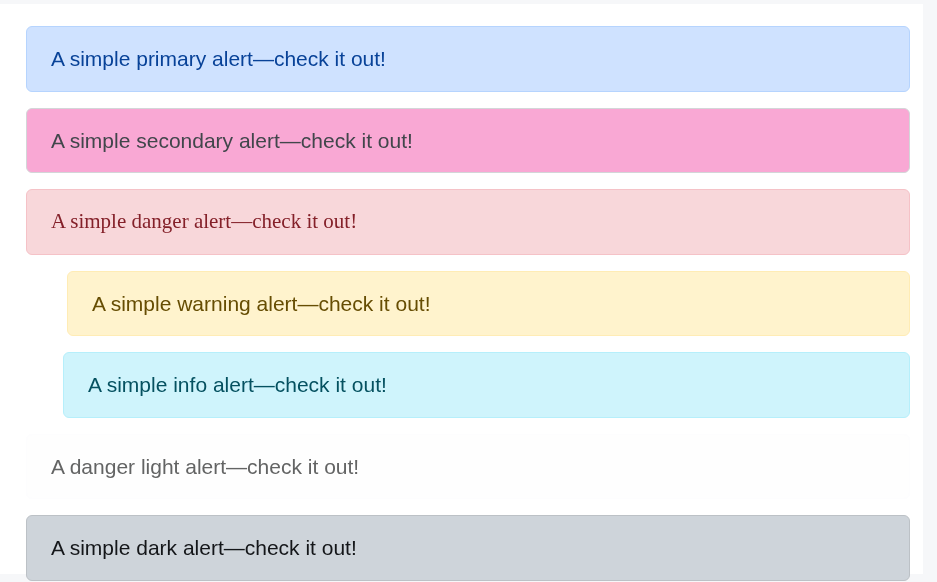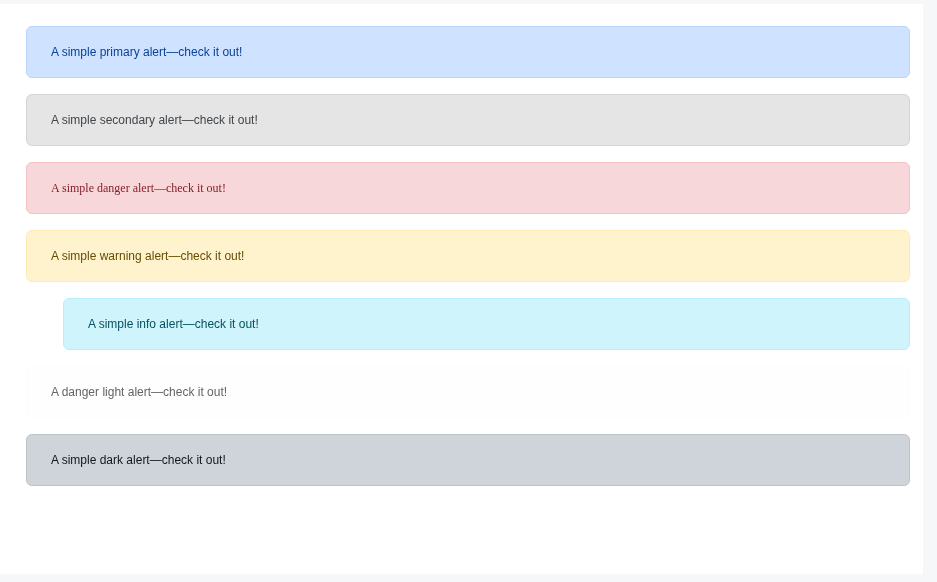--- a/index.html
+++ b/index.html
@@ -36,53 +36,53 @@
     width: 884px;
   }
 
   .alert {
     position: relative;
     box-sizing: border-box;
     padding: 16px 24px;
     margin-bottom: 16px;
     border: 1px solid transparent;
     border-radius: 6px;
-    font-size: 12px;
+    font-size: 21px;
     line-height: 1.5;
   }
   .alert:last-child {
     margin-bottom: 0;
   }
 
   .alert-text {
     display: block;
     white-space: nowrap;
   }
 
   
   .alert-primary   { color:#084298; background-color:#cfe2ff; border-color:#b6d4fe; }
   .alert-secondary { color:#41464b; background-color:#e2e3e5; border-color:#d3d6d8; }
   .alert-success   { color:#0f5132; background-color:#d1e7dd; border-color:#badbcc; }
   .alert-danger    { color:#842029; background-color:#f8d7da; border-color:#f5c2c7;font-family:Liberation Serif, serif; }
-  .alert-warning   { color:#664d03; background-color:#fff3cd; border-color:#ffecb5; }
+  .alert-warning   { color:#664d03; background-color:#fff3cd; border-color:#ffecb5;margin-left:41px; }
   .alert-info      { color:#055160; background-color:#cff4fc; border-color:#b6effb; }
   .alert-light     { color:#636464; background-color:#fefefe; border-color:#fdfdfe; }
   .alert-dark      { color:#141619; background-color:#ced4da; border-color:#bcc1c6; }
 </style>
 </head>
 <body style="background: rgb(246, 247, 249);">
 
 <div class="page-surface" style="background-color: rgb(255, 255, 255);">
   <div class="alerts-container">
 
     <div class="alert alert-primary" style="background-color: rgb(207, 226, 255); color: rgb(8, 66, 152); border-color: rgb(182, 212, 254);">
       <span class="alert-text">A simple primary alert—check it out!</span>
     </div>
 
-    <div class="alert alert-secondary" style="background-color: #e5e5e5; color: rgb(65, 70, 75); border-color: rgb(211, 214, 216);">
+    <div class="alert alert-secondary" style="background-color: #f9a8d4; color: rgb(65, 70, 75); border-color: rgb(211, 214, 216);">
       <span class="alert-text">A simple secondary alert—check it out!</span>
     </div>
 
 
     <div class="alert alert-danger" style="background-color: rgb(248, 215, 218); color: rgb(132, 32, 41); border-color: rgb(245, 194, 199);">
       <span class="alert-text">A simple danger alert—check it out!</span>
     </div>
 
     <div class="alert alert-warning" style="background-color: rgb(255, 243, 205); color: rgb(102, 77, 3); border-color: rgb(255, 236, 181);">
       <span class="alert-text">A simple warning alert—check it out!</span>

